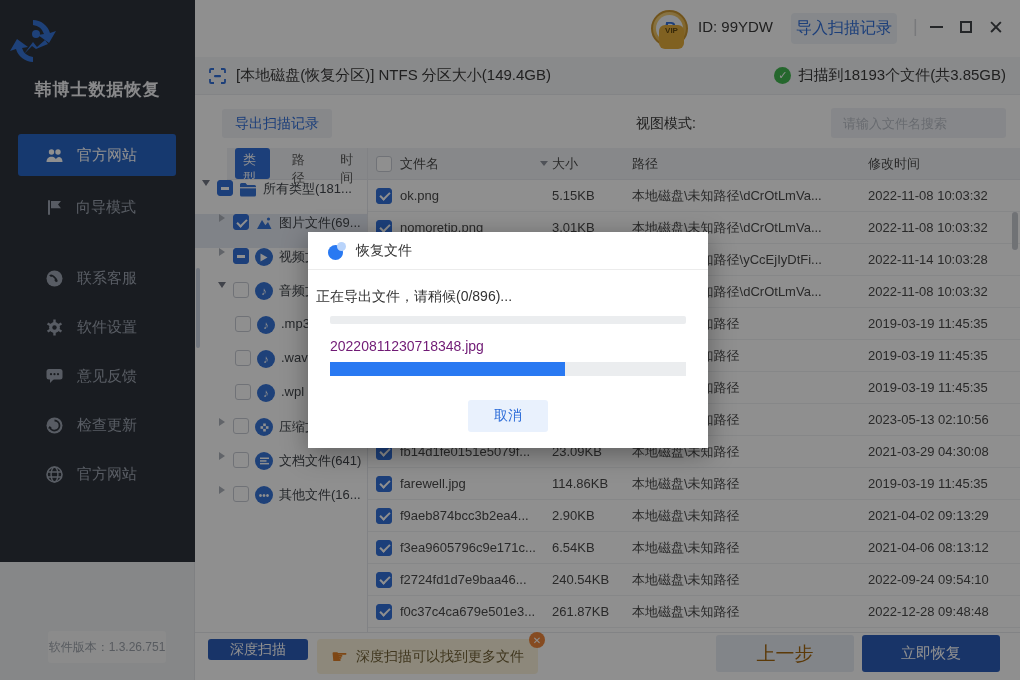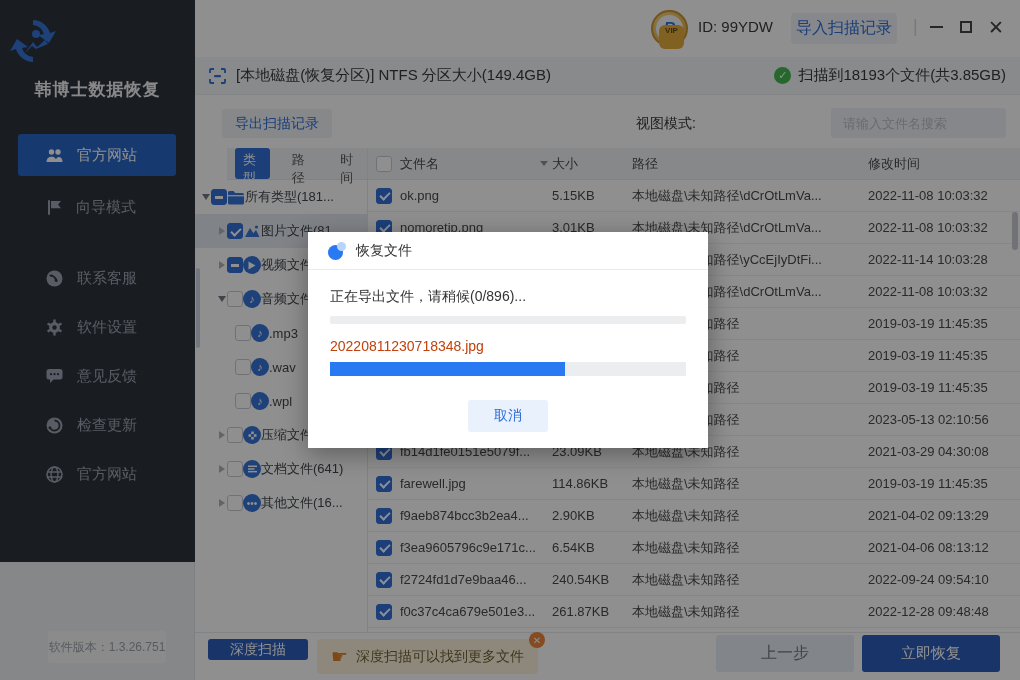--- a/index.html
+++ b/index.html
@@ -48,21 +48,21 @@
   .search-box { position:absolute; left:636px; top:13px; width:175px; height:30px; background:#eff1f5; border-radius:3px; display:flex; align-items:center; }
   .search-box input { flex:1; border:none; background:transparent; outline:none; padding:0 6px 0 12px; font-size:13px; color:#333; font-family:inherit; }
   .search-box input::placeholder { color:#b7bcc6; }
 
   
   .tree-panel { position:absolute; left:195px; top:148px; width:173px; height:484px; background:#fff; border-right:1px solid #e6e8ec; }
   .tree-tabs { height:32px; background:#f1f3f6; border-bottom:1px solid #e6e8ec; display:flex; gap:14px; padding-left:8px;margin-left:32px; }
   .tree-tab { font-size:13px; color:#555; padding:3px 8px; border-radius:3px; cursor:pointer; }
   .tree-tab.active { background:#2b6bd8; color:#fff; }
   .tree-rows { position:relative; }
-  .tree-row { height:34px; display:flex; align-items:center; cursor:pointer; white-space:nowrap; }
+  .tree-row { height:34px; display:flex; align-items:flex-start; gap:6px; cursor:pointer; white-space:nowrap; }
   .tree-row.selected { background:#e4e9f2; }
   .tree-row .caret { width:10px; flex:0 0 10px; display:flex; justify-content:center; }
   .caret-down { width:0; height:0; border-left:4px solid transparent; border-right:4px solid transparent; border-top:6px solid #6e7380; }
   .caret-right { width:0; height:0; border-top:4px solid transparent; border-bottom:4px solid transparent; border-left:6px solid #aab0ba; }
   .lvl0 { padding-left:6px; } .lvl1 { padding-left:22px; } .lvl2 { padding-left:40px; }
   .tree-label { font-size:13px; color:#3c4046; overflow:hidden; }
 
   
   .cb { width:16px; height:16px; flex:0 0 16px; border-radius:3px; border:1px solid #c6cad2; background:#fff; position:relative; cursor:pointer; }
   .cb.checked, .cb.indet { background:#2b6bd8; border-color:#2b6bd8; }
@@ -86,33 +86,33 @@
   .sort-caret { position:absolute; left:172px; top:13px; width:0; height:0; border-left:4px solid transparent; border-right:4px solid transparent; border-top:5px solid #8a8f99; }
   .v-scroll { position:absolute; right:2px; top:64px; width:6px; height:38px; background:#c6c9d0; border-radius:3px; }
   .tree-scroll { position:absolute; left:196px; top:268px; width:4px; height:80px; background:#ccd5e3; border-radius:2px; z-index:6; }
 
   
   .footer { position:absolute; left:195px; top:632px; width:825px; height:48px; background:#fff; border-top:1px solid #e8e9ec; }
   .deep-btn { position:absolute; left:13px; top:6px; width:100px; height:21px; background:#2457b8; color:#fff; border:none; border-radius:3px; font-size:14px; cursor:pointer; font-family:inherit; }
   .deep-tip { position:absolute; left:122px; top:6px; height:35px; background:#fbf3da; border-radius:4px; display:flex; align-items:center; gap:8px; padding:0 14px; color:#6d5b2f; font-size:14px; }
   .hand-icon { color:#e07b1f; font-size:19px; line-height:1; }
   .tip-close { position:absolute; right:-7px; top:-7px; width:16px; height:16px; border-radius:50%; background:#ee8234; color:#fff; font-size:10px; display:flex; align-items:center; justify-content:center; cursor:pointer; }
-  .prev-btn { position:absolute; left:521px; top:2px; width:138px; height:37px; background:#e7ecf4; color:#737373; border:none; border-radius:3px; font-size:16px; cursor:pointer; font-family:inherit; }
+  .prev-btn { position:absolute; left:521px; top:2px; width:138px; height:37px; background:#e7ecf4; color:#a16207; border:none; border-radius:3px; font-size:19px; cursor:pointer; font-family:inherit; }
   .recover-btn { position:absolute; left:667px; top:2px; width:138px; height:37px; background:#2457b8; color:#fff; border:none; border-radius:3px; font-size:15px; cursor:pointer; font-family:inherit; }
 
   
   .overlay { position:absolute; inset:0; background:rgba(10,10,10,0.46); z-index:50; }
   .dialog { position:absolute; left:308px; top:232px; width:400px; height:216px; background:#fff; z-index:60; box-shadow:0 6px 24px rgba(0,0,0,.35); }
   .dlg-title { height:38px; border-bottom:1px solid #ececec; display:flex; align-items:center; gap:10px; padding-left:20px; font-size:14px; color:#333; }
   .spinner { position:relative; width:18px; height:18px; }
   .spinner .big { position:absolute; left:0; top:3px; width:15px; height:15px; border-radius:50%; background:#2979f2; }
   .spinner .lil { position:absolute; right:0; top:0; width:9px; height:9px; border-radius:50%; background:#b9d4fb; }
-  .dlg-status { margin:18px 22px 0; font-size:14px; color:#333; }
+  .dlg-status { margin:18px 8px 0; font-size:14px; color:#333; }
   .bar { margin:10px 22px 0; height:8px; background:#ebedef; border-radius:2px; }
-  .dlg-file { margin:14px 22px 0; font-size:14px; color:#c2410c; }
+  .dlg-file { margin:14px 22px 0; font-size:14px; color:#701a75; }
   .bar2 { margin:8px 22px 0; height:14px; background:#ebedef; position:relative; }
   .bar2-fill { height:14px; background:#2979f2; width:0; }
   .cancel-btn { position:absolute; left:160px; bottom:16px; width:80px; height:32px; background:#e9f1fd; color:#2b6bd8; border:none; border-radius:3px; font-size:14px; cursor:pointer; font-family:inherit; }
 
   svg { display:block; }
 </style>
 </head>
 <body>
 
 <div class="window">
@@ -266,21 +266,21 @@
         <span class="caret">
             <span class="caret-right"></span>
           </span>
         <span class="cb checked"></span>
         <span class="ticon">
           <svg width="18" height="15" viewBox="0 0 18 15">
               <path d="M2 13 L7 4 l3.4 5.2 L13 6 l3.5 7z" fill="#2f6fd6"></path>
               <circle cx="13.5" cy="3" r="1.6" fill="#2f6fd6"></circle>
             </svg>
         </span>
-        <span class="tree-label">图片文件(81...</span>
+        <span class="tree-label">图片文件(69...</span>
       </div>
 
       <div class="tree-row lvl1">
         <span class="caret">
             <span class="caret-right"></span>
           </span>
         <span class="cb indet"></span>
         <span class="ticon">
           <span class="circle-icon">
               <svg width="8" height="9" viewBox="0 0 8 9">

